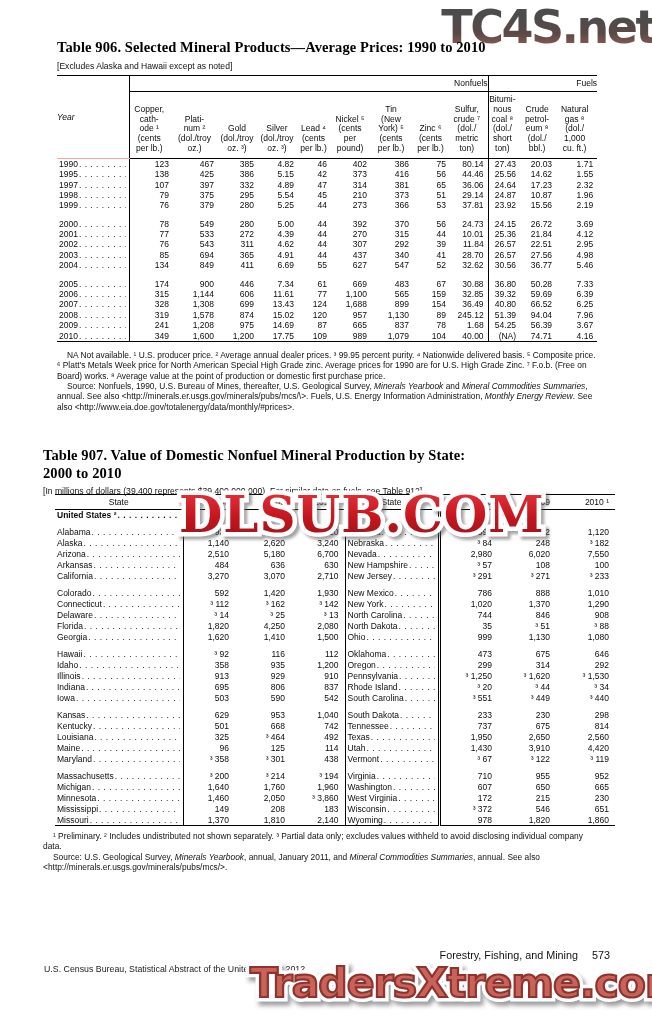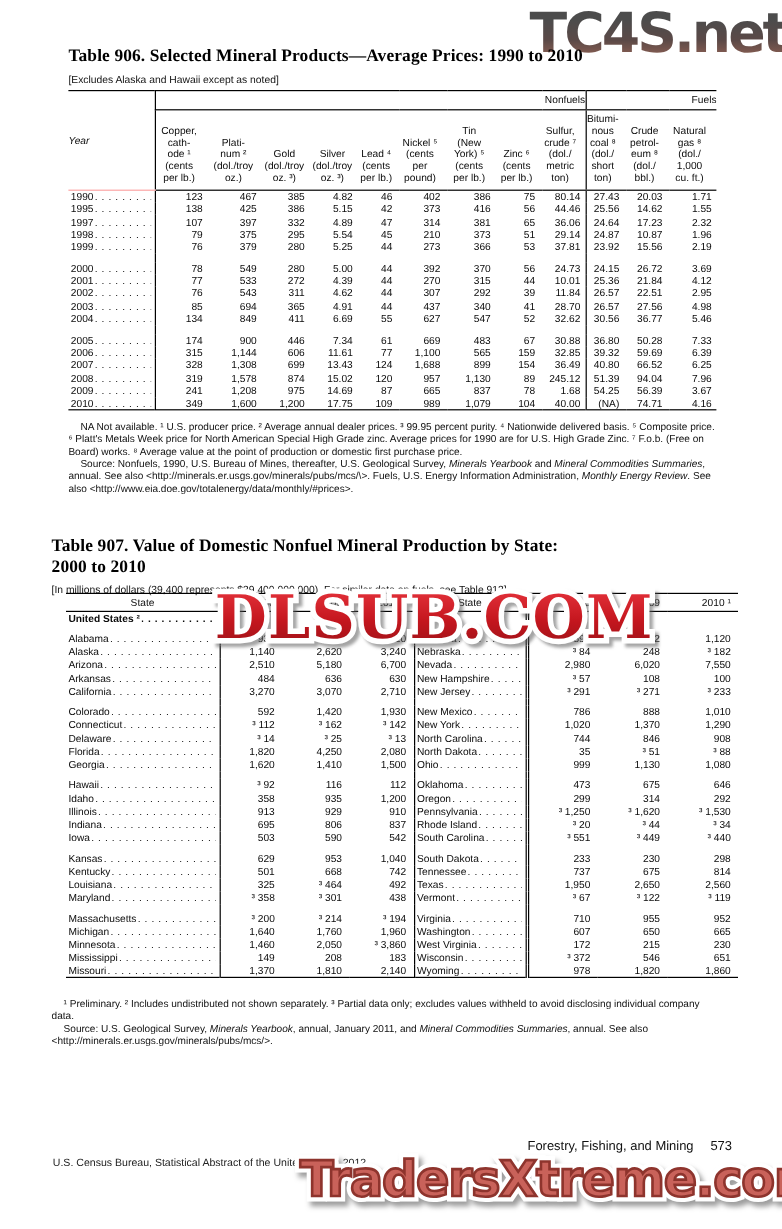--- a/index.html
+++ b/index.html
@@ -933,20 +933,40 @@
               <span class="dots"></span>
             </div>
           </td>
           <td class="num vdl">1,950</td>
           <td class="num">2,650</td>
           <td class="num">2,560</td>
         </tr>
         <tr class="row">
           <td class="stub ">
             <div class="stubwrap">
+              <span class="nm">Maine</span>
+              <span class="dots"></span>
+            </div>
+          </td>
+          <td class="num vl">96</td>
+          <td class="num">125</td>
+          <td class="num">114</td>
+          <td class="stub vl">
+            <div class="stubwrap">
+              <span class="nm">Utah</span>
+              <span class="dots"></span>
+            </div>
+          </td>
+          <td class="num vdl">1,430</td>
+          <td class="num">3,910</td>
+          <td class="num">4,420</td>
+        </tr>
+        <tr class="row">
+          <td class="stub ">
+            <div class="stubwrap">
               <span class="nm">Maryland</span>
               <span class="dots"></span>
             </div>
           </td>
           <td class="num vl">³ 358</td>
           <td class="num">³ 301</td>
           <td class="num">438</td>
           <td class="stub vl">
             <div class="stubwrap">
               <span class="nm">Vermont</span>

